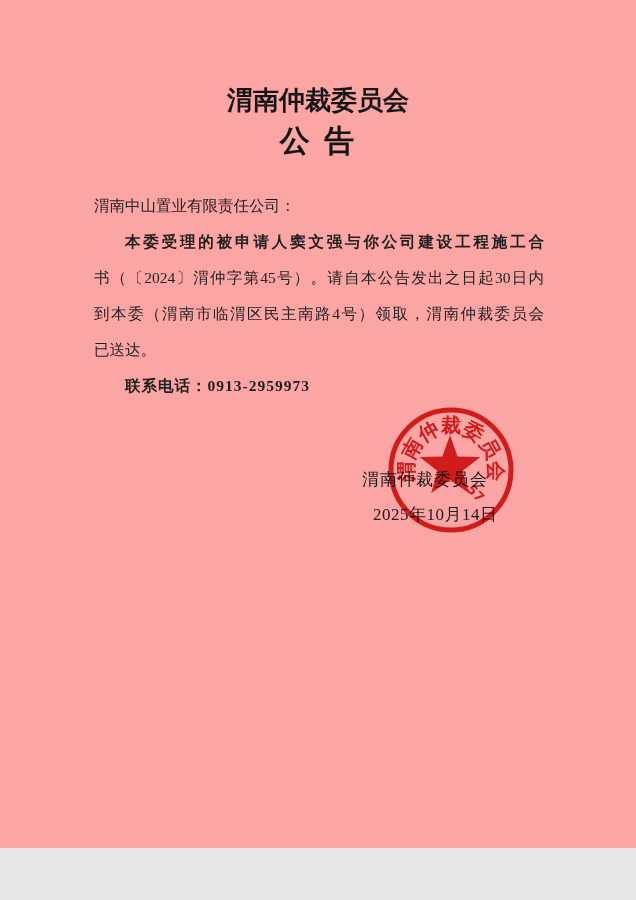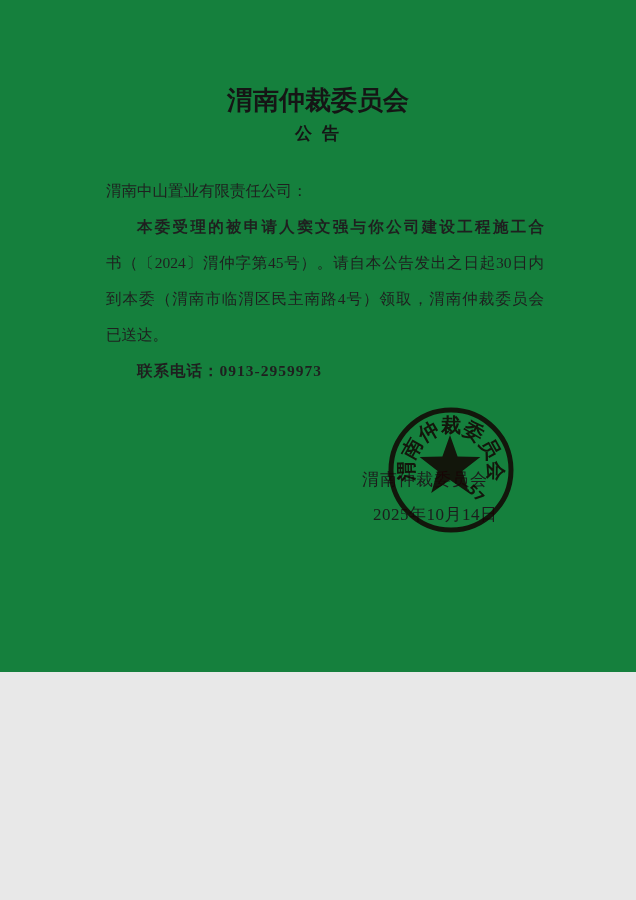--- a/index.html
+++ b/index.html
@@ -1,52 +1,52 @@
 <!DOCTYPE html>
 <html><head>
 <meta charset="utf-8">
 <style>
   html, body { margin: 0; padding: 0; background: #e8e8e8; }
   .page {
     position: relative;
     width: 636px;
-    height: 672px;
+    height: 848px;
     margin: 0 auto;
-    background: #15803d;
+    background: #fca5a5;
     overflow: hidden;
     font-family: "Liberation Serif", "DejaVu Serif", serif;
     color: #1f1f1f;
   }
   .doc-title {
     margin: 86px 0 0 0;
     text-align: center;
     font-family: "DejaVu Sans", "Liberation Sans", sans-serif;
     font-weight: 700;
     font-size: 26px;
     line-height: 1.15;
     letter-spacing: 0px;
     color: #151515;
   }
   .doc-subtitle {
     margin: 8px 0 0 0;
     text-align: center;
     font-family: "DejaVu Sans", "Liberation Sans", sans-serif;
     font-weight: 700;
-    font-size: 17px;
+    font-size: 30px;
     line-height: 1.15;
     letter-spacing: 2px;
     color: #151515;
   }
   .content {
     margin: 30px 92px 0 94px;
     font-size: 15.5px;
     line-height: 36px;
     color: #1f1f1f;
   }
-  .line { white-space: normal; margin-left: 12px; }
+  .line { white-space: normal; }
   .just {
     text-align: justify;
     text-align-last: justify;
     text-justify: inter-character;
   }
   .indent { text-indent: 31px; font-weight: bold; }
   .contact { letter-spacing: 1px; }
   .sig-block { position: absolute; font-size: 17px; color: #1c1c1c; }
   .sig-name { left: 362px; top: 468px; letter-spacing: 1px; }
   .sig-date { left: 373px; top: 503px; letter-spacing: 0.5px; }

